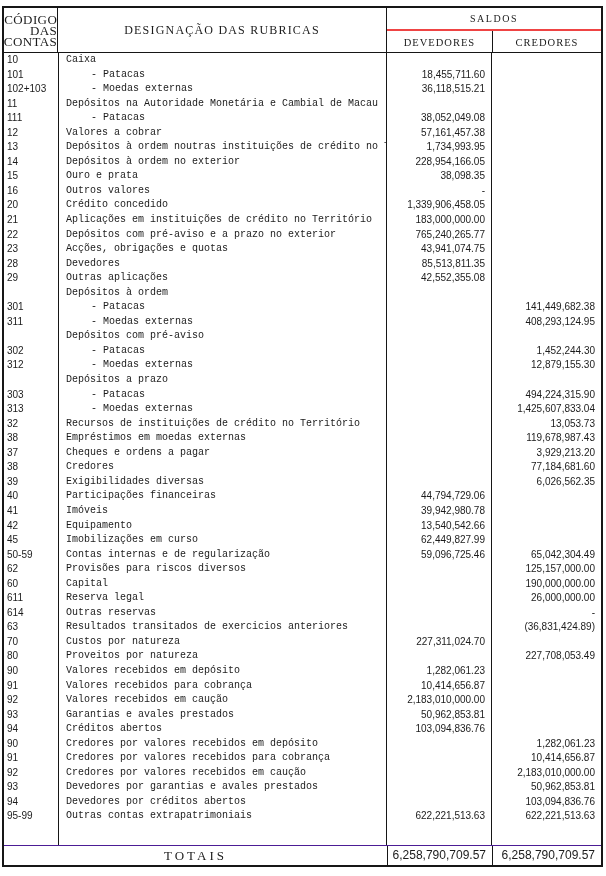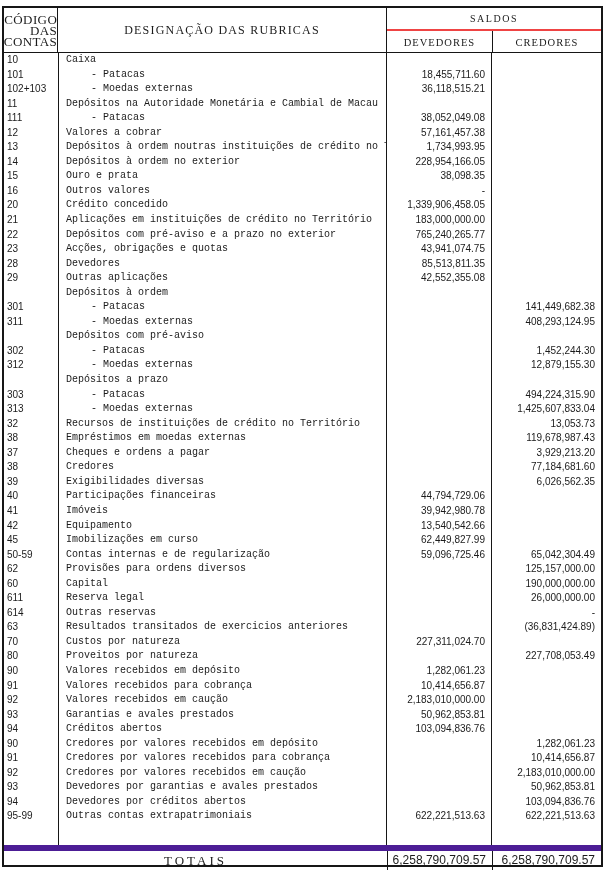--- a/index.html
+++ b/index.html
@@ -71,21 +71,21 @@
     height: 21px;
   }
   .spacer > div { border-left: 1px solid #161616; }
   .spacer > div:first-child { border-left: none; }
 
   
   .tfoot {
     display: grid;
     grid-template-columns: 383px 105px 1fr;
     height: 20px;
-    border-top: 6px solid #4c1d95;
+    border-top: 1px solid #4c1d95;
     line-height: 19px;
   }
   .t-label {
     text-align: center;
     font-family: "Liberation Serif", serif;
     font-size: 13px; letter-spacing: 3px;
   }
   .t-num {
     border-left: 1px solid #161616;
     text-align: right; padding-right: 6px;
@@ -318,21 +318,21 @@
           <div class="cell c-num"></div>
         </div>
         <div class="row">
           <div class="cell c-code">50-59</div>
           <div class="cell c-label">Contas internas e de regularização</div>
           <div class="cell c-num">59,096,725.46</div>
           <div class="cell c-num">65,042,304.49</div>
         </div>
         <div class="row">
           <div class="cell c-code">62</div>
-          <div class="cell c-label">Provisões para ordens diversos</div>
+          <div class="cell c-label">Provisões para riscos diversos</div>
           <div class="cell c-num"></div>
           <div class="cell c-num">125,157,000.00</div>
         </div>
         <div class="row">
           <div class="cell c-code">60</div>
           <div class="cell c-label">Capital</div>
           <div class="cell c-num"></div>
           <div class="cell c-num">190,000,000.00</div>
         </div>
         <div class="row">

